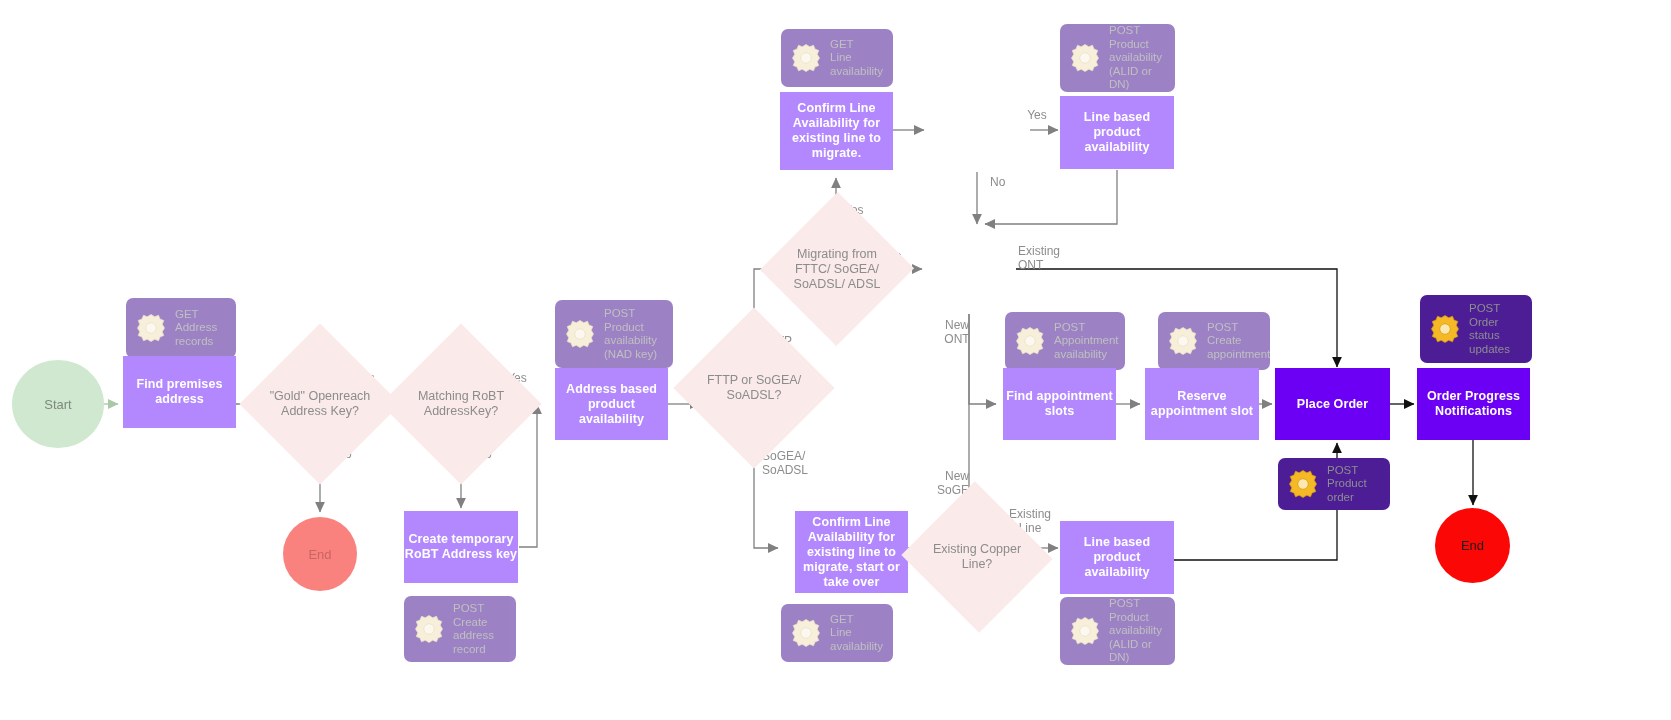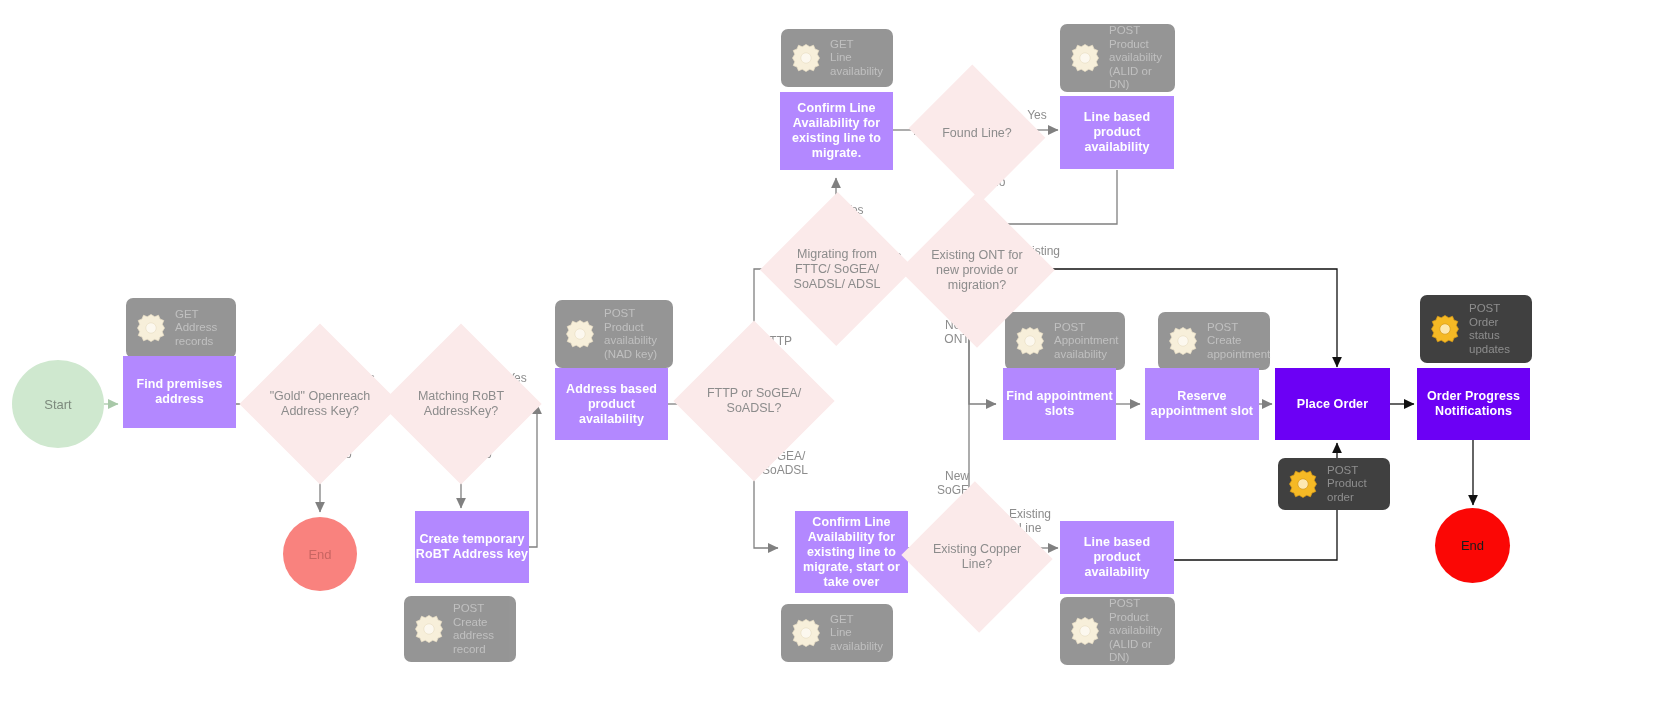--- a/index.html
+++ b/index.html
@@ -22,21 +22,21 @@
   .dec .di{
       position:absolute;left:0;top:0;width:100%;height:100%;
       background:#fbeaea;
       transform:rotate(45deg);
       transform-origin:center center;
       z-index:0;
   }
   .dec .dt{position:relative;z-index:1;width:150%;}
 
   
-  .api{position:absolute;box-sizing:border-box;background:#404040;border-radius:7px;
+  .api{position:absolute;box-sizing:border-box;background:#4c1d95;border-radius:7px;
        display:flex;align-items:center;gap:6px;padding:6px 9px 6px 7px;}
   .api .gtxt{color:#8e8e8e;font-size:11.5px;line-height:13.5px;white-space:pre-line;}
   .api.faded{opacity:.55;}
   .gear{flex:0 0 auto;width:36px;height:36px;}
 
   
   svg.edges{position:absolute;left:0;top:0;width:1671px;height:720px;overflow:visible;}
   .lbl{position:absolute;color:#8c8c8c;font-size:12px;line-height:14px;white-space:pre-line;text-align:center;}
 </style>
 </head>
@@ -300,47 +300,39 @@
     <span class="dt">"Gold" Openreach Address Key?</span>
   </div>
 
   <div class="node term stop-soft" style="left:283px;top:517px;width:74px;height:74px;">End</div>
 
   <div class="node dec" style="left:404px;top:347px;width:114px;height:114px;">
     <span class="di"></span>
     <span class="dt">Matching RoBT AddressKey?</span>
   </div>
 
-  <div class="node proc light" style="left:404px;top:511px;width:114px;height:72px;margin-left:11px;">Create temporary RoBT Address key</div>
+  <div class="node proc light" style="left:404px;top:511px;width:114px;height:72px;">Create temporary RoBT Address key</div>
 
   <div class="node proc light" style="left:555px;top:368px;width:113px;height:72px;">Address based product availability</div>
 
-  <div class="node dec" style="left:697px;top:344px;width:114px;height:114px;">
+  <div class="node dec" style="left:697px;top:331px;width:114px;height:114px;">
     <span class="di"></span>
     <span class="dt">FTTP or SoGEA/ SoADSL?</span>
   </div>
 
   <div class="node dec" style="left:783px;top:214px;width:108px;height:110px;">
     <span class="di"></span>
     <span class="dt" style="width:108%;">Migrating from FTTC/ SoGEA/ SoADSL/ ADSL</span>
   </div>
 
   <div class="node proc light" style="left:780px;top:92px;width:113px;height:78px;">Confirm Line Availability for existing line to migrate.</div>
 
-  <div class="node dec" style="left:922px;top:88px;width:110px;height:90px;">
-    <span class="di" style="transform:rotate(45deg) scaleX(0.94);"></span>
-    <span class="dt">Found Line?</span>
-  </div>
 
   <div class="node proc light" style="left:1060px;top:96px;width:114px;height:73px;">Line based product availability</div>
 
-  <div class="node dec" style="left:922px;top:215px;width:110px;height:110px;">
-    <span class="di"></span>
-    <span class="dt" style="width:160%;">Existing ONT for new provide or migration?</span>
-  </div>
 
   <div class="node proc light" style="left:1003px;top:368px;width:113px;height:72px;">Find appointment slots</div>
 
   <div class="node proc light" style="left:1145px;top:368px;width:114px;height:72px;">Reserve appointment slot</div>
 
   <div class="node proc vivid" style="left:1275px;top:368px;width:115px;height:72px;">Place Order</div>
 
   <div class="node proc vivid" style="left:1417px;top:368px;width:113px;height:72px;">Order Progress Notifications</div>
 
   <div class="node term stop-hard" style="left:1435px;top:508px;width:75px;height:75px;">End</div>

